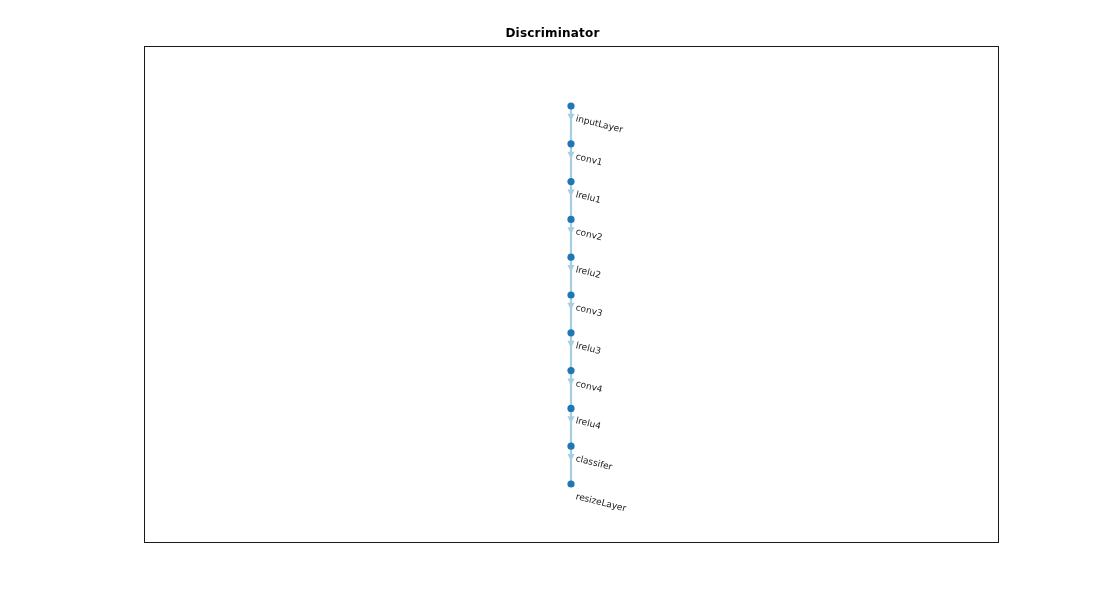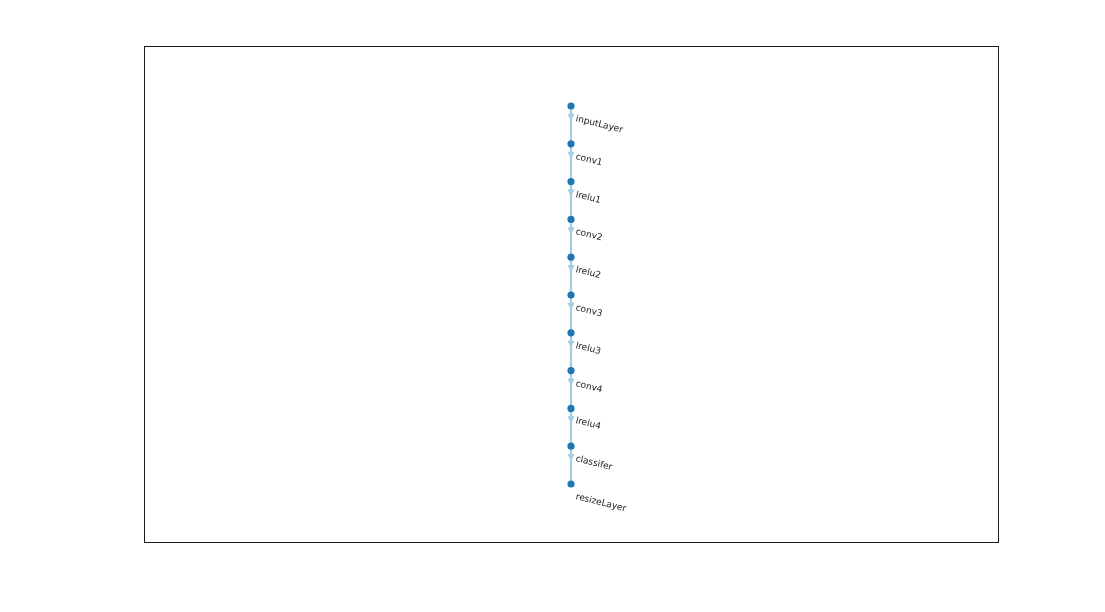--- a/index.html
+++ b/index.html
@@ -61,20 +61,21 @@
     transform-origin: 0% 50%;
     transform: rotate(14deg);
     pointer-events: none;
   }
 </style>
 </head>
 <body>
 
 <div id="figure">
 
+  <div id="figure-title">Discriminator</div>
 
   <div id="axes"></div>
 
   <svg id="graph-svg" viewBox="0 0 1105 612" preserveAspectRatio="none">
     <g id="edges-group">
         <g>
           <line x1="571" y1="106" x2="571" y2="143.8" stroke="#a6cee3" stroke-width="2.2" stroke-linecap="butt"></line>
           <path d="M 567.4 113.84 L 574.6 113.84 L 571 120.84 Z" fill="#a6cee3"></path>
         </g>
         <g>

